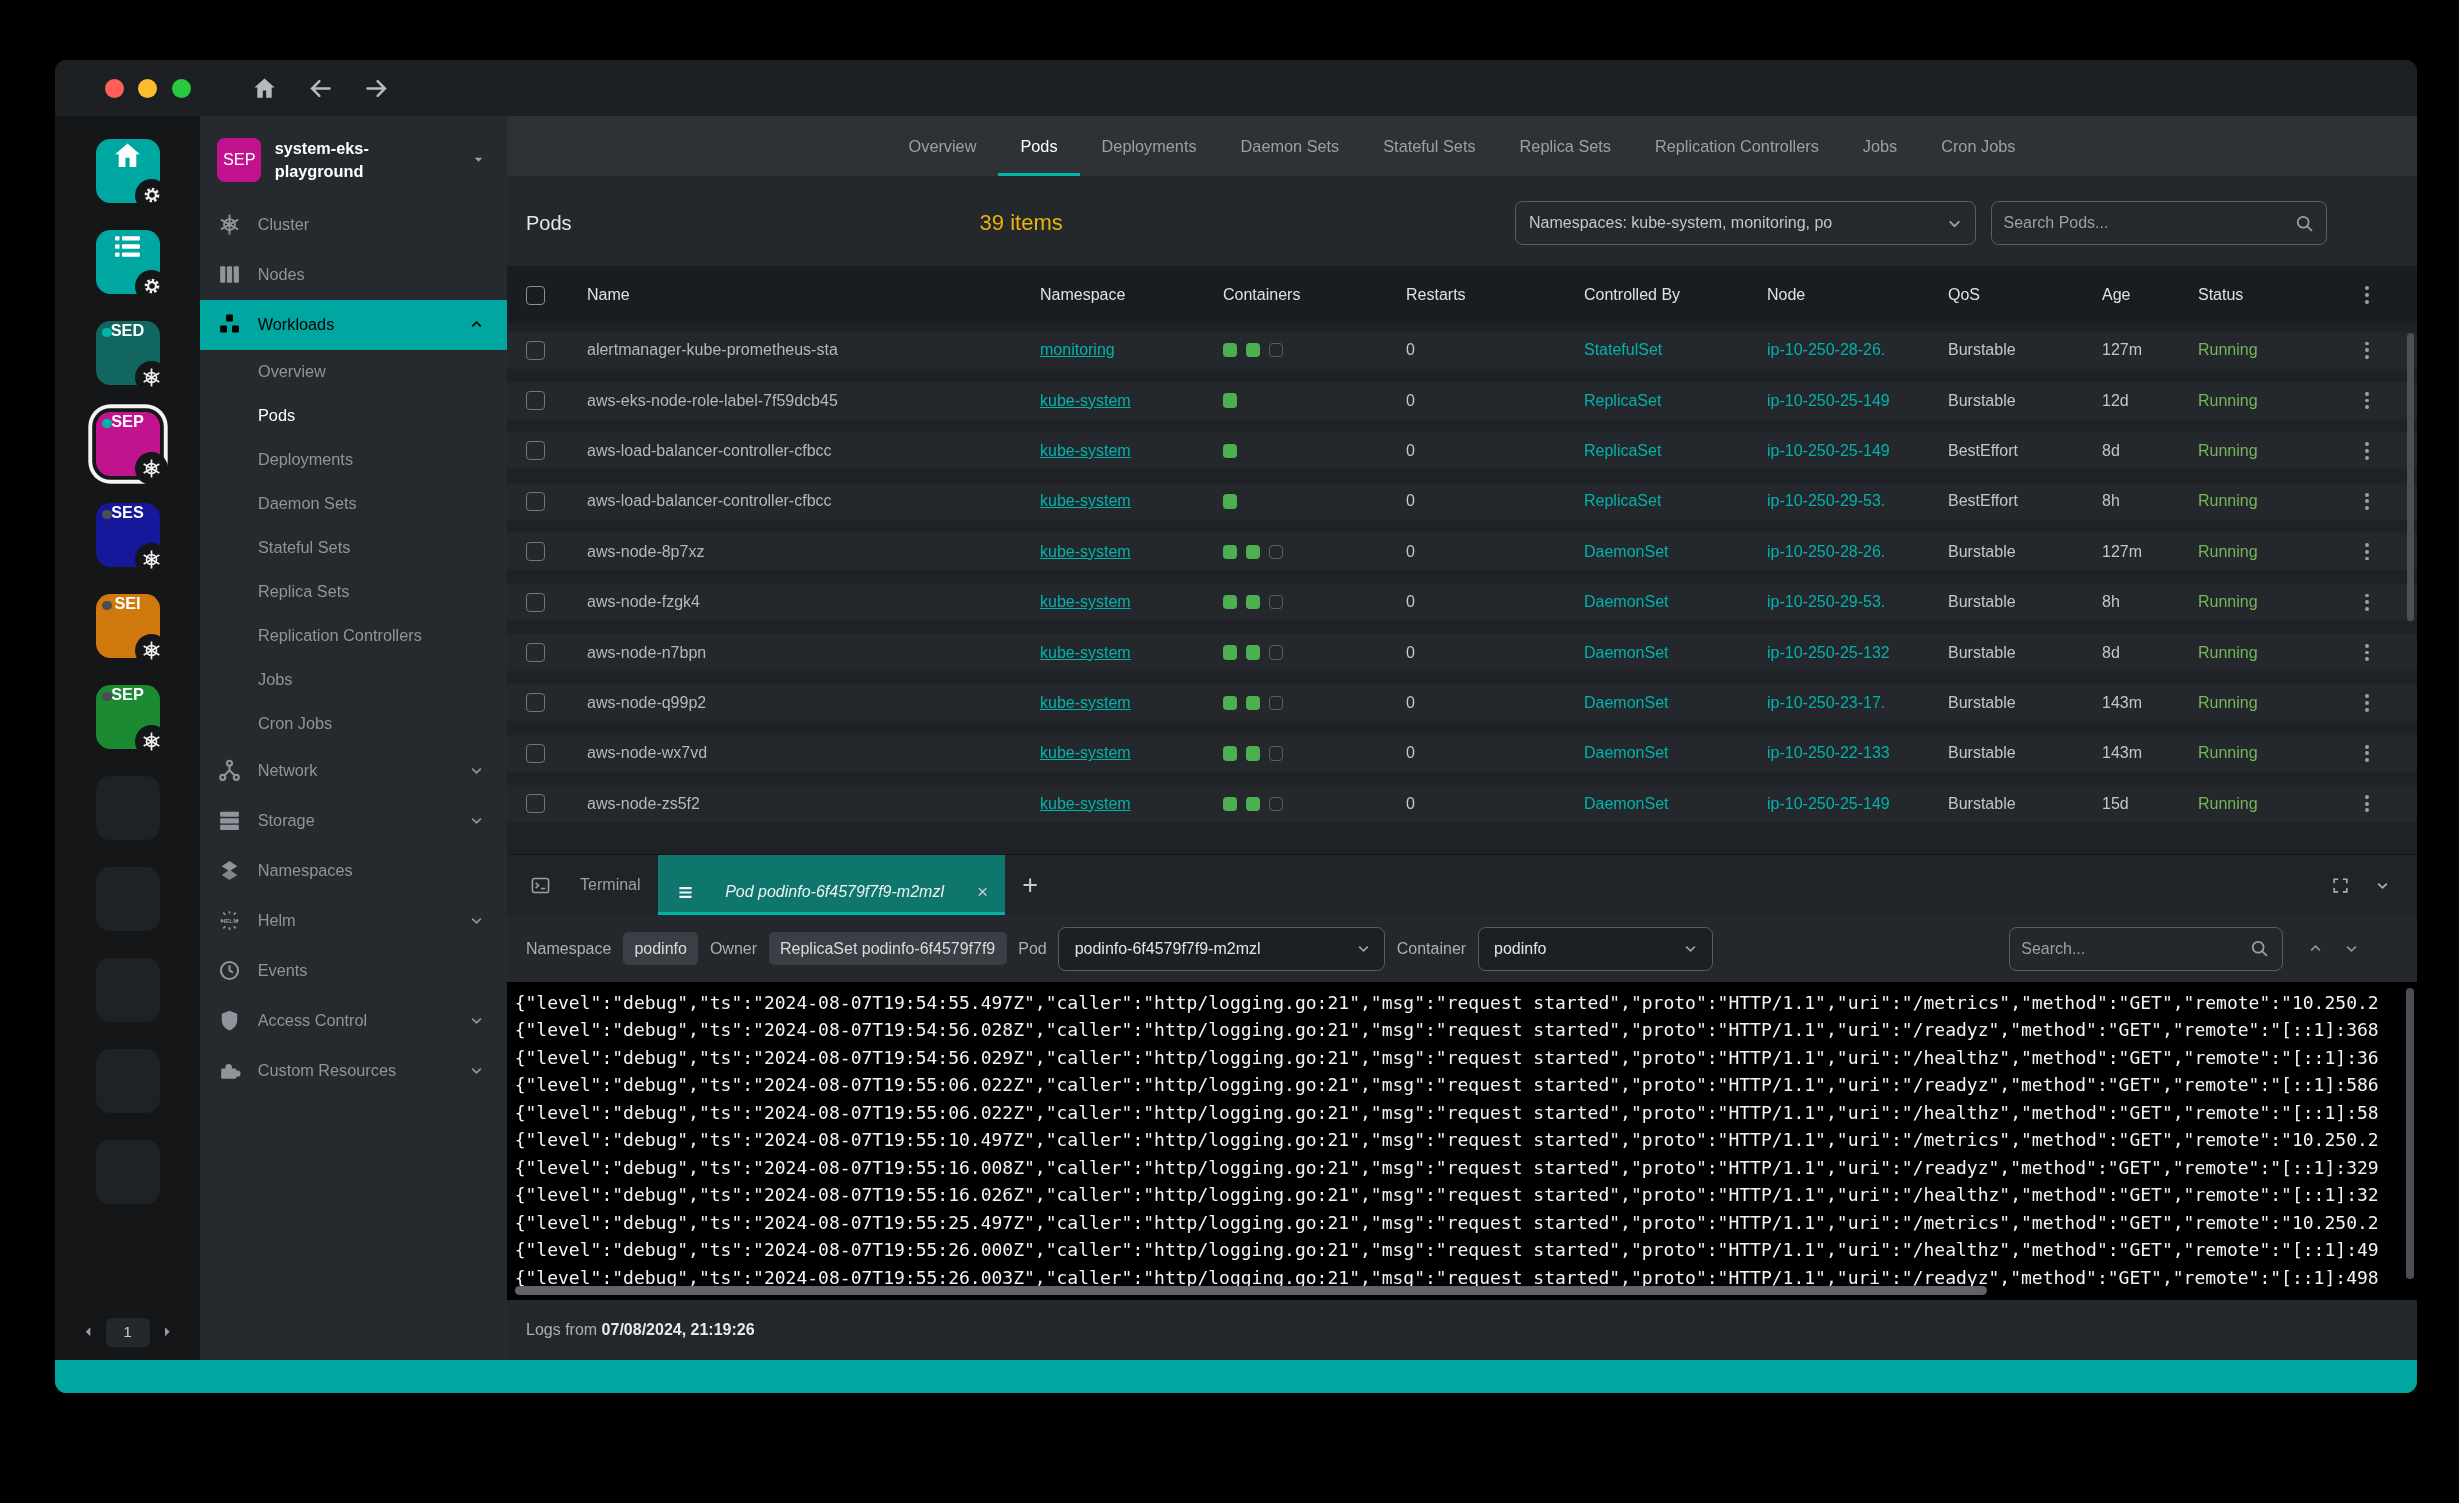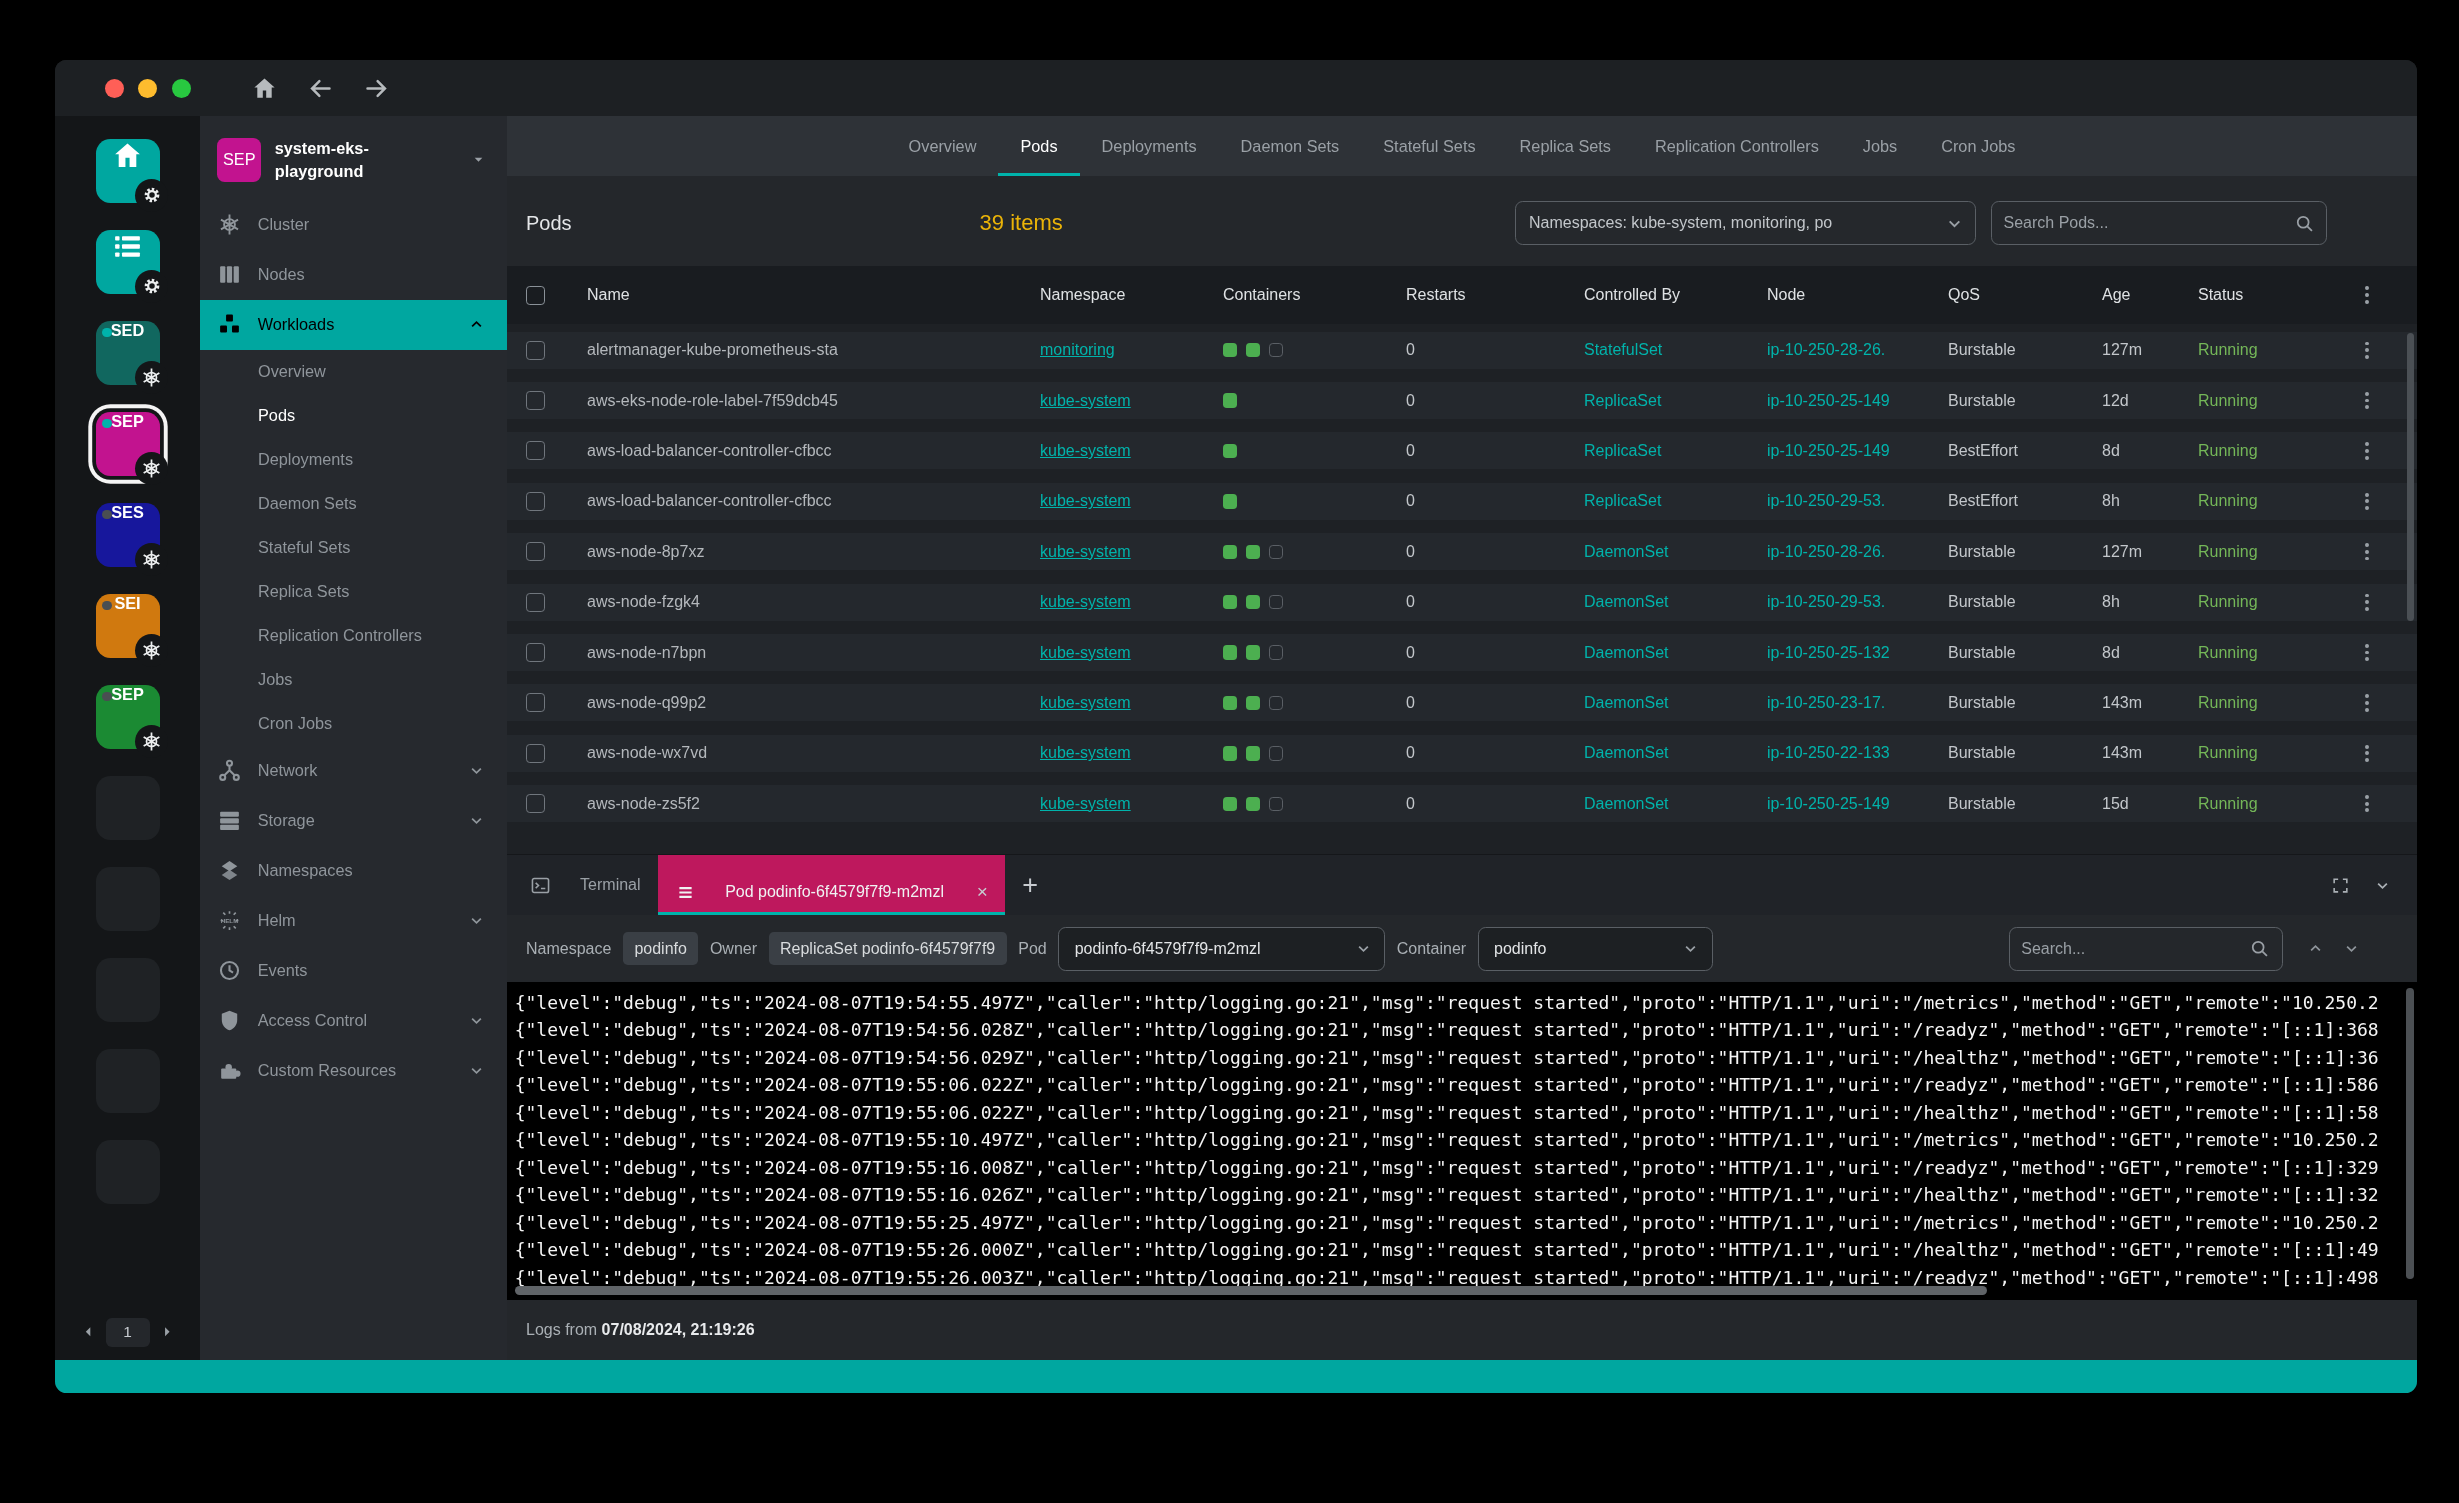--- a/index.html
+++ b/index.html
@@ -89,21 +89,21 @@
   .cell-teal { color:#00b3ab; font-size:16px; white-space:nowrap; overflow:hidden; }
   .cell-status { color:#74b758; font-size:16px; }
   .kebab { display:flex; flex-direction:column; gap:2.9px; align-items:center; justify-self:center; padding:3.8px; }
   .kebab i { width:3.8px; height:3.8px; border-radius:50%; background:#9aa0a6; }
   .table-vscroll { position:absolute; right:2.9px; top:67px; width:6.7px; height:288px; background:#4b5055; border-radius:3.8px; }
   
   .dock { height:506px; flex:none; display:flex; flex-direction:column; background:#24272b; border-top:1px solid #15171a; }
   .dock-tabs { height:60px; flex:none; background:#202328; display:flex; align-items:stretch; padding-left:5.8px; }
   .dtab { display:flex; align-items:center; gap:29px; padding:0 17.3px; color:#9aa0a6; font-size:16px; }
   .dtab .icn { width:21px; height:21px; }
-  .dtab.active { background:#be185d; color:#f0f2f3; border-bottom:3.8px solid #00b3ab; padding-top:17px; }
+  .dtab.active { background:#0f766e; color:#f0f2f3; border-bottom:3.8px solid #00b3ab; padding-top:17px;font-style:italic; }
   .dtab .close { font-size:19px; color:#c7cbd0; margin-left:3.8px; }
   .dock-add { width:50px; display:flex; align-items:center; justify-content:center; color:#c7cbd0; font-size:27px; font-weight:300; }
   .dock-tabctrl { margin-left:auto; display:flex; align-items:center; gap:23px; padding-right:25px; color:#aab0b5; }
   .dock-tabctrl .icn { width:19px; height:19px; }
   .dock-toolbar { height:67px; flex:none; display:flex; align-items:center; gap:11.5px; padding:0 56px 0 19px;
     color:#aab0b5; font-size:16px; }
   .badge { background:#3a3f45; color:#d9dcde; padding:7.7px 11.5px; border-radius:4.8px; white-space:nowrap; }
   .dselect { height:44px; border:1px solid #5a5f65; border-radius:7.7px; background:#1d2023; display:flex;
     align-items:center; gap:23px; padding:0 11.5px 0 15.4px; color:#e3e5e7; }
   .dselect .icn { width:19px; height:19px; color:#9aa0a6; }

